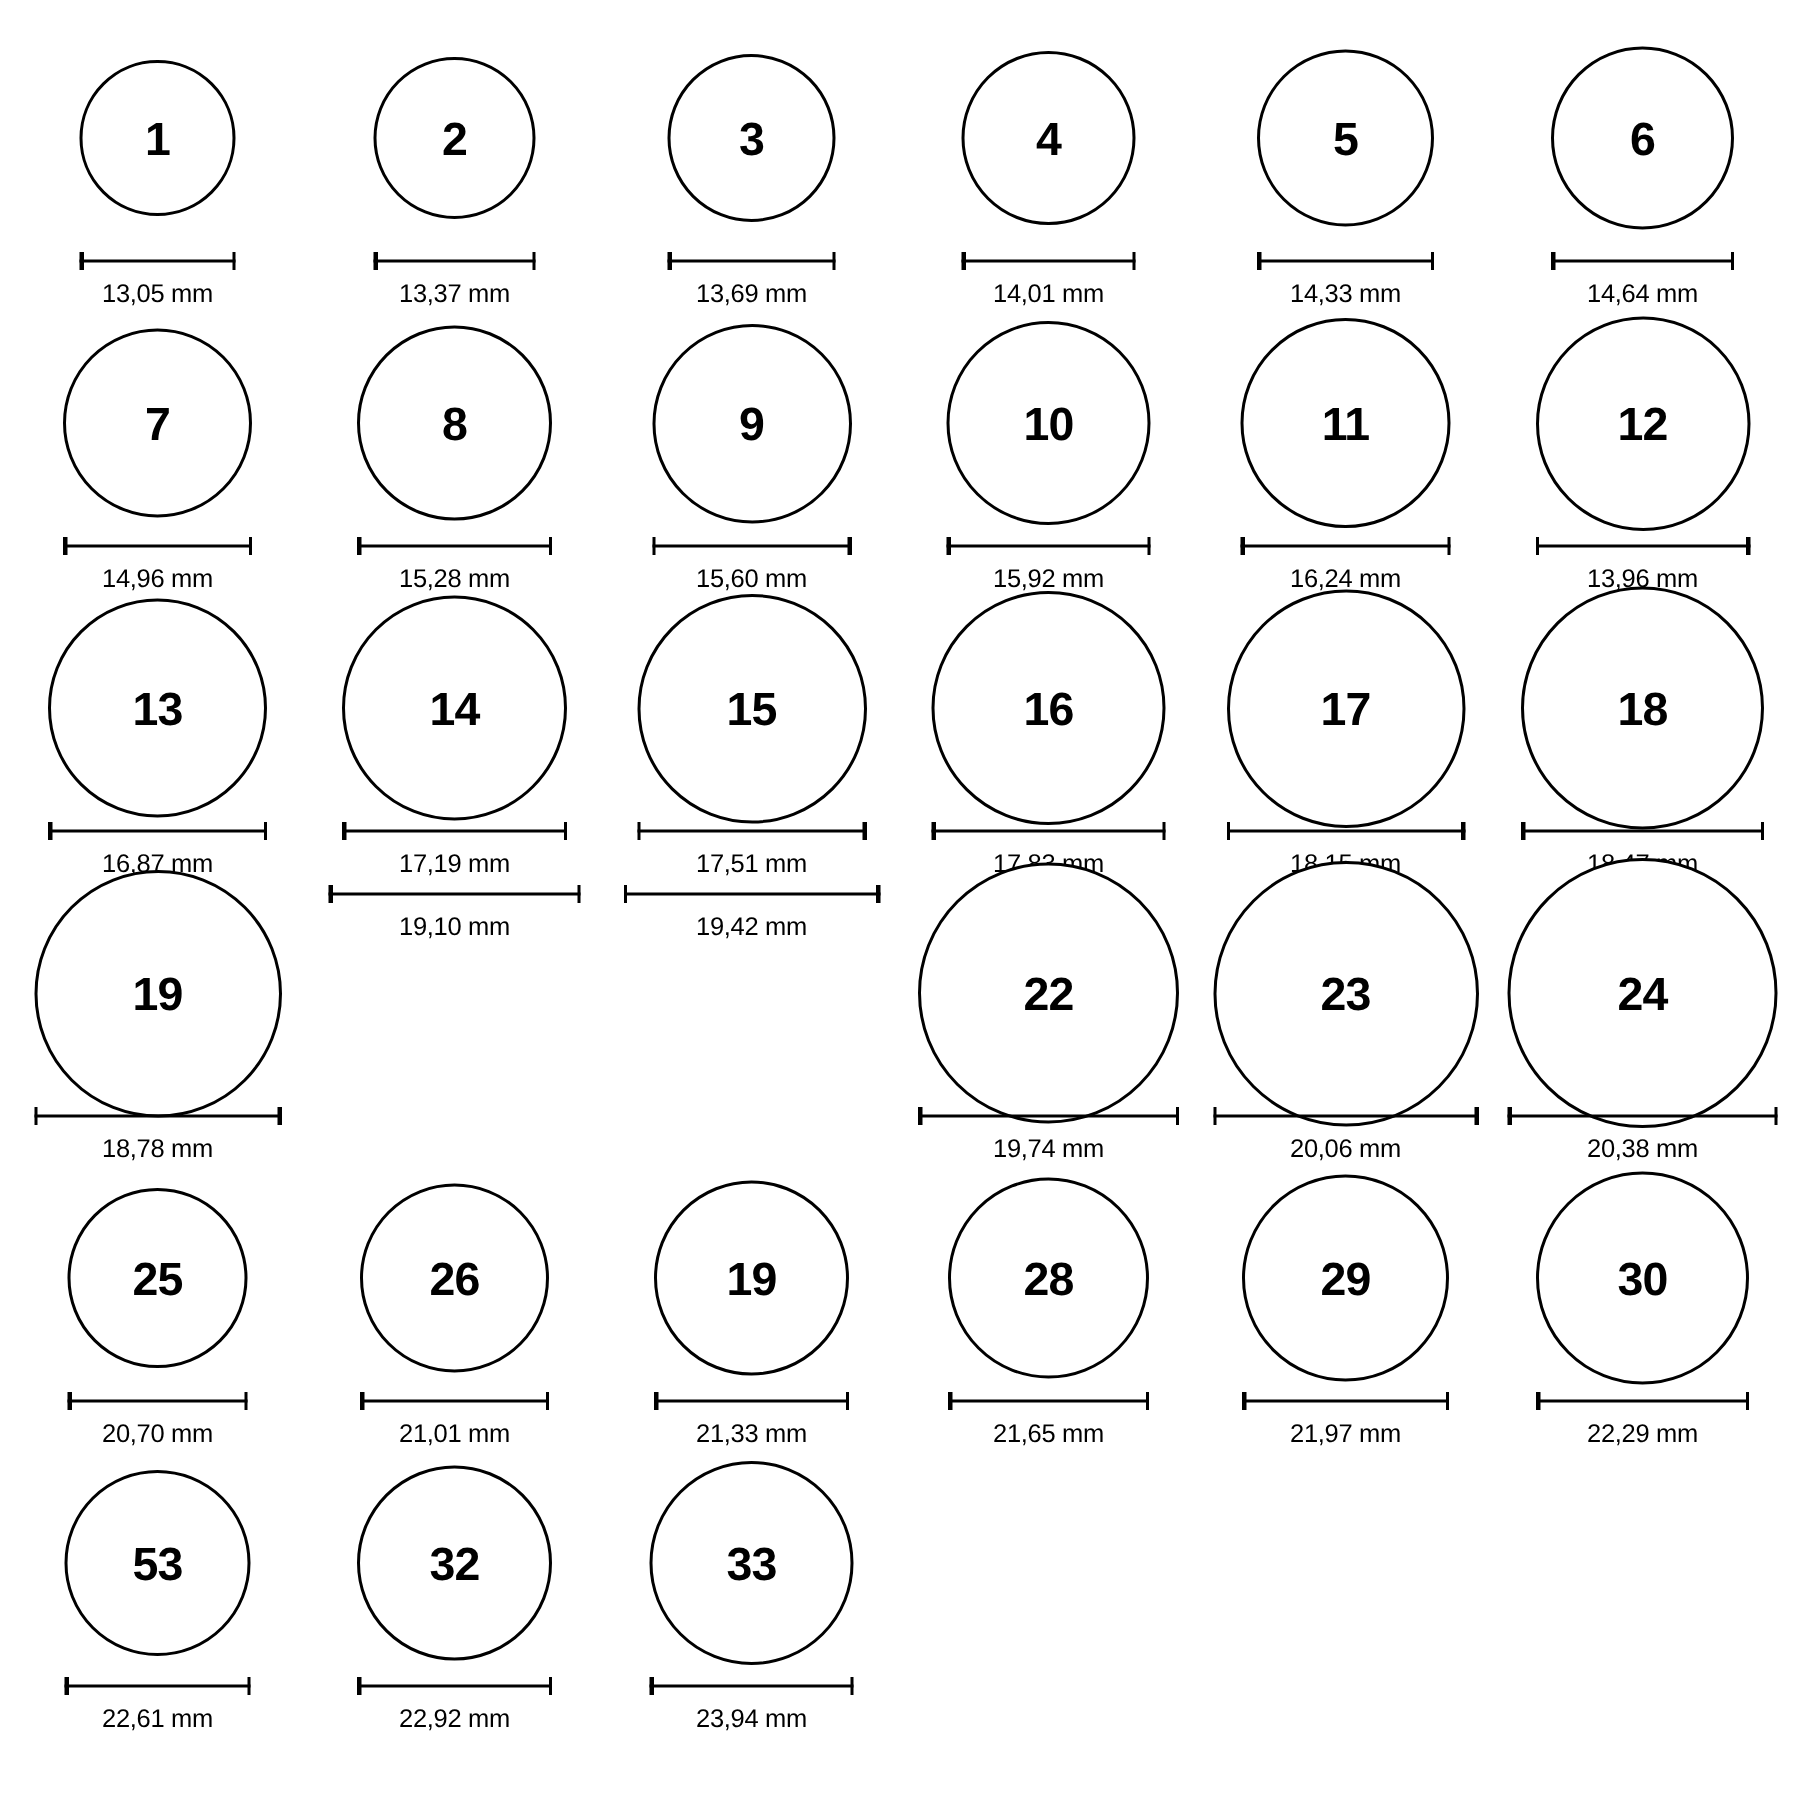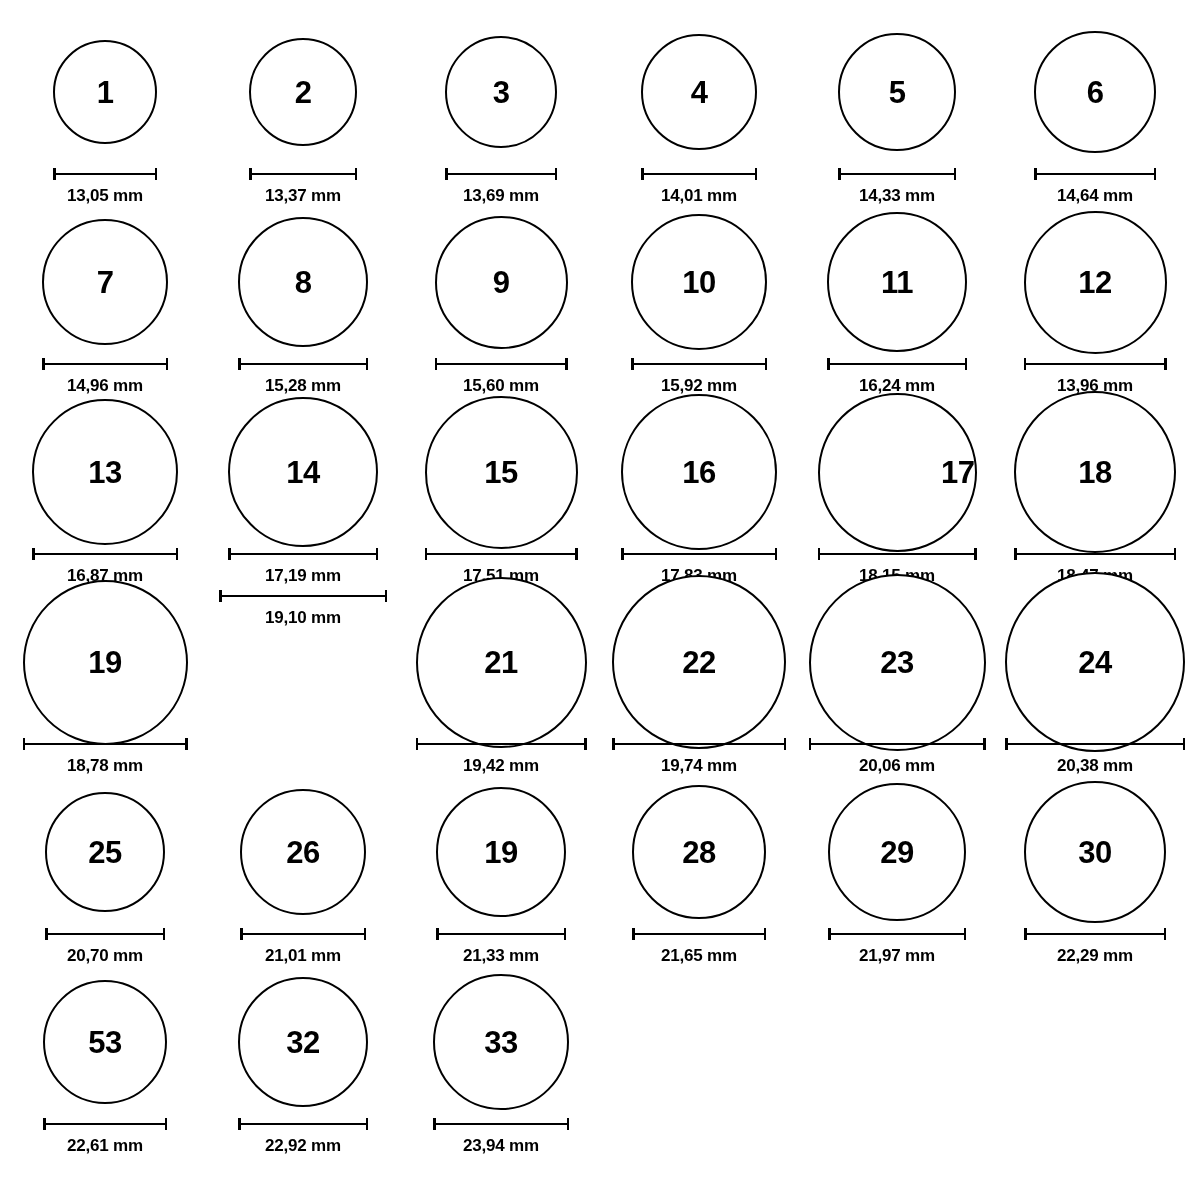--- a/index.html
+++ b/index.html
@@ -75,21 +75,21 @@
     top: 0;
     width: 2.5px;
     height: 12px;
     background: #000;
   }
   .measure .cap.left { left: 0; }
   .measure .cap.right { right: 0; }
   .label {
     margin-top: 6px;
     font-size: 17px;
-    font-weight: bold;
+    font-weight: normal;
     letter-spacing: -0.2px;
     color: #000;
     white-space: nowrap;
   }
 </style>
 </head>
 <body>
 
 <div id="chart">
   <div class="grid">
@@ -296,21 +296,21 @@
         </div>
         <div class="measure" style="width: 156px;">
           <span class="bar" style="width: 100%;"></span>
           <span class="cap left"></span>
           <span class="cap right"></span>
         </div>
         <div class="label">17,83 mm</div>
       </div>
       <div class="cell">
         <div class="circle-wrap">
-          <div class="ring" style="width: 159px; height: 159px; justify-content: flex-end;">
+          <div class="ring" style="width: 159px; height: 159px;">
             <span class="ring-number">17</span>
           </div>
         </div>
         <div class="measure" style="width: 159px;">
           <span class="bar" style="width: 100%;"></span>
           <span class="cap left"></span>
           <span class="cap right"></span>
         </div>
         <div class="label">18,15 mm</div>
       </div>
@@ -342,25 +342,20 @@
       </div>
       <div class="cell">
         <div class="measure" style="width: 168px;">
           <span class="bar" style="width: 100%;"></span>
           <span class="cap left"></span>
           <span class="cap right"></span>
         </div>
         <div class="label">19,10 mm</div>
       </div>
       <div class="cell">
-        <div class="circle-wrap">
-          <div class="ring" style="width: 171px; height: 171px;">
-            <span class="ring-number">21</span>
-          </div>
-        </div>
         <div class="measure" style="width: 171px;">
           <span class="bar" style="width: 100%;"></span>
           <span class="cap left"></span>
           <span class="cap right"></span>
         </div>
         <div class="label">19,42 mm</div>
       </div>
       <div class="cell">
         <div class="circle-wrap">
           <div class="ring" style="width: 174px; height: 174px;">

